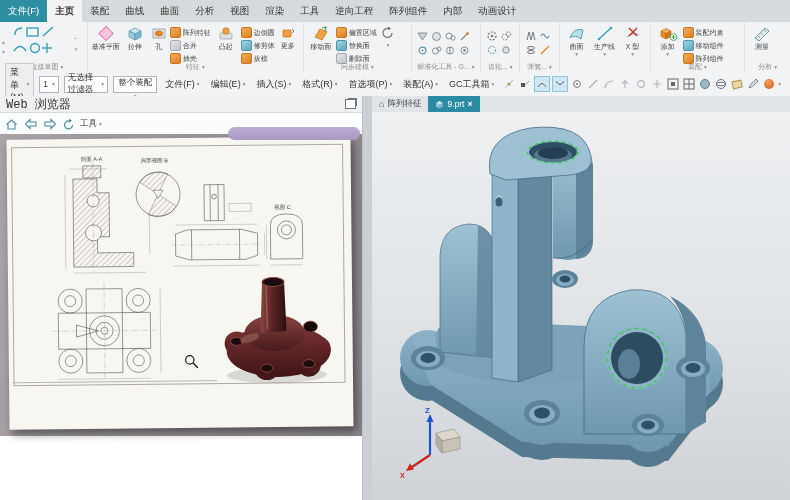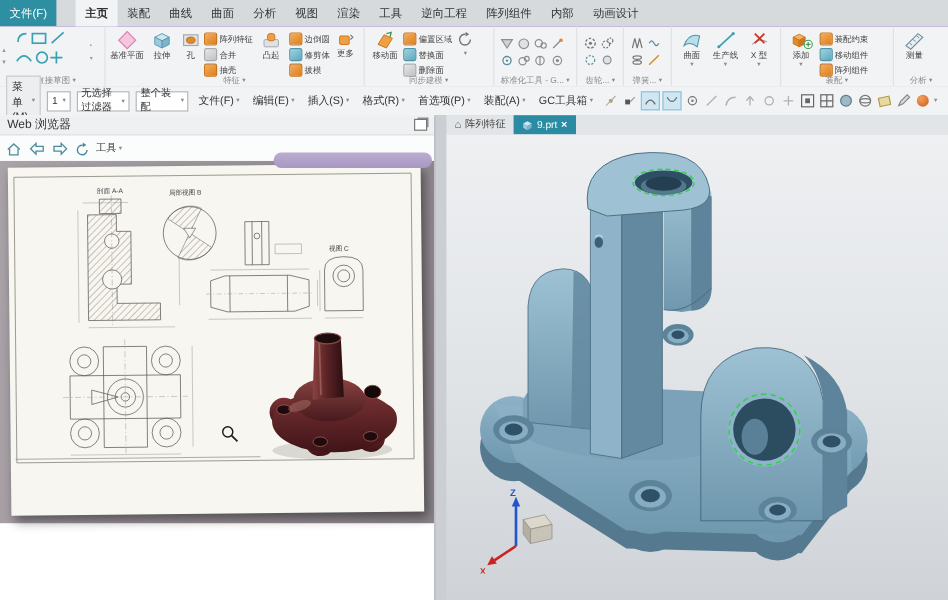--- a/index.html
+++ b/index.html
@@ -1,22 +1,22 @@
 <!DOCTYPE html>
 <html><head>
 <meta charset="utf-8">
 <style>
   html,body{margin:0;padding:0;}
   body{width:790px;height:500px;overflow:hidden;font-family:"Liberation Sans","DejaVu Sans",sans-serif;background:#fff;}
-  .app{position:relative;width:790px;height:500px;background:#4c1d95;}
+  .app{position:relative;width:790px;height:500px;background:#84cc16;}
 
   
   .titlebar{position:absolute;top:0;left:0;right:0;height:22px;background:#d7dadd;display:flex;align-items:stretch;}
   .file-btn{background:#2e8fa3;color:#fff;font-size:9.5px;padding:0 8px;display:flex;align-items:center;cursor:default;}
-  .rtabs{display:flex;align-items:stretch;padding-left:16px;}
+  .rtabs{display:flex;align-items:stretch;}
   .rtab{font-size:9.5px;color:#333;padding:0 8px;display:flex;align-items:center;white-space:nowrap;}
   .rtab.active{background:#f2f3f5;font-weight:bold;}
   .title-right{margin-left:auto;display:flex;align-items:center;gap:7px;padding-right:9px;}
   .cmd-search{width:66px;height:13px;border:1px solid #a8abae;background:#fff;font-size:7.5px;padding:0 3px;color:#333;}
   .cmd-search::placeholder{color:#999;}
   .tbico{width:13px;height:13px;display:flex;align-items:center;justify-content:center;color:#555;font-size:10px;}
   .help-circ{width:12px;height:12px;border:1.2px solid #555;border-radius:50%;font-size:8.5px;display:flex;align-items:center;justify-content:center;color:#555;}
   .orange-dot{width:13px;height:13px;border-radius:50%;background:radial-gradient(circle at 35% 30%,#f07b45,#dd4f22);}
 
   
@@ -40,21 +40,21 @@
   .menurow{position:absolute;top:72px;left:0;right:0;height:24px;background:#f2f3f5;border-bottom:1px solid #c9ccd0;display:flex;align-items:center;gap:5px;padding:0 5px;}
   .menu-btn{font-size:9px;color:#333;display:flex;align-items:center;gap:3px;padding:2px 4px;border:1px solid #c9ccd0;background:#eceef0;}
   .dd{height:15px;background:#fff;border:1px solid #b3b6b9;display:flex;align-items:center;justify-content:space-between;font-size:8.5px;color:#333;padding:0 3px;gap:4px;}
   .mi{font-size:9px;color:#333;display:flex;align-items:center;gap:2px;padding:0 3px;white-space:nowrap;}
   .mrow-icons{margin-left:auto;display:flex;align-items:center;gap:2px;padding-right:4px;}
   .sico{width:14px;height:14px;display:flex;align-items:center;justify-content:center;}
   .sico.hl{background:#cfe7f2;border:1px solid #8fc3da;}
 
   
   .left-panel{position:absolute;top:96px;left:0;width:362px;bottom:0;background:#fff;}
-  .panel-header{height:16px;background:#eef0f2;border-bottom:1px solid #d8dbde;display:flex;align-items:center;font-size:10px;color:#333;padding:0 6px;gap:4px;}
+  .panel-header{height:16px;background:#eef0f2;border-bottom:1px solid #d8dbde;display:flex;align-items:center;font-size:12px;color:#333;padding:0 6px;gap:4px;font-family:Liberation Mono, monospace;}
   .float-ico{margin-left:auto;width:9px;height:8px;border:1px solid #777;background:#fff;box-shadow:2px -2px 0 -1px #777;}
   .btoolbar{height:22px;display:flex;align-items:center;gap:4px;padding:0 4px;background:#fbfcfc;}
   .nav-ico{width:15px;height:15px;display:flex;align-items:center;justify-content:center;}
   .addr{flex:1;height:13px;border:1px solid #9aa0a4;background:#fff;font-size:8px;color:#333;padding:0 3px;font-family:"Liberation Mono","DejaVu Sans Mono",monospace;}
   .tools-btn{font-size:8.5px;color:#333;display:flex;align-items:center;gap:2px;padding-right:2px;}
   .bcontent{position:absolute;top:38px;left:0;right:0;bottom:0;background:#fff;overflow:hidden;}
   .scan{position:absolute;top:0;left:0;width:362px;height:302px;background:linear-gradient(100deg,#aaa3a8 0%,#968f95 65%,#8b858a 100%);}
   .page{position:absolute;left:8px;top:4px;width:344px;height:290px;background:#f7f6f1;transform:rotate(-0.6deg);box-shadow:3px 5px 9px rgba(0,0,0,0.45);}
   .pill{position:absolute;top:31px;left:228px;width:132px;height:13px;background:linear-gradient(180deg,#bcadd3,#a897c2);border-radius:7px;z-index:6;}
   .splitter{position:absolute;top:96px;left:362px;width:10px;bottom:0;background:#cbced2;border-left:1px solid #bcbfc3;}
@@ -421,21 +421,21 @@
         <span class="caret">▾</span>
       </div>
     <div class="dd" style="width:30px;">
         <span>1</span>
         <span class="caret">▾</span>
       </div>
     <div class="dd" style="width:96px;font-family:Liberation Serif, serif;">
         <span>无选择过滤器</span>
         <span class="caret">▾</span>
       </div>
-    <div class="dd" style="width:96px;">
+    <div class="dd" style="width:96px;flex-direction:column;">
         <span>整个装配</span>
         <span class="caret">▾</span>
       </div>
     <div class="mi">
         <span>文件(F)</span>
         <span class="caret">▾</span>
       </div>
     <div class="mi">
         <span>编辑(E)</span>
         <span class="caret">▾</span>

